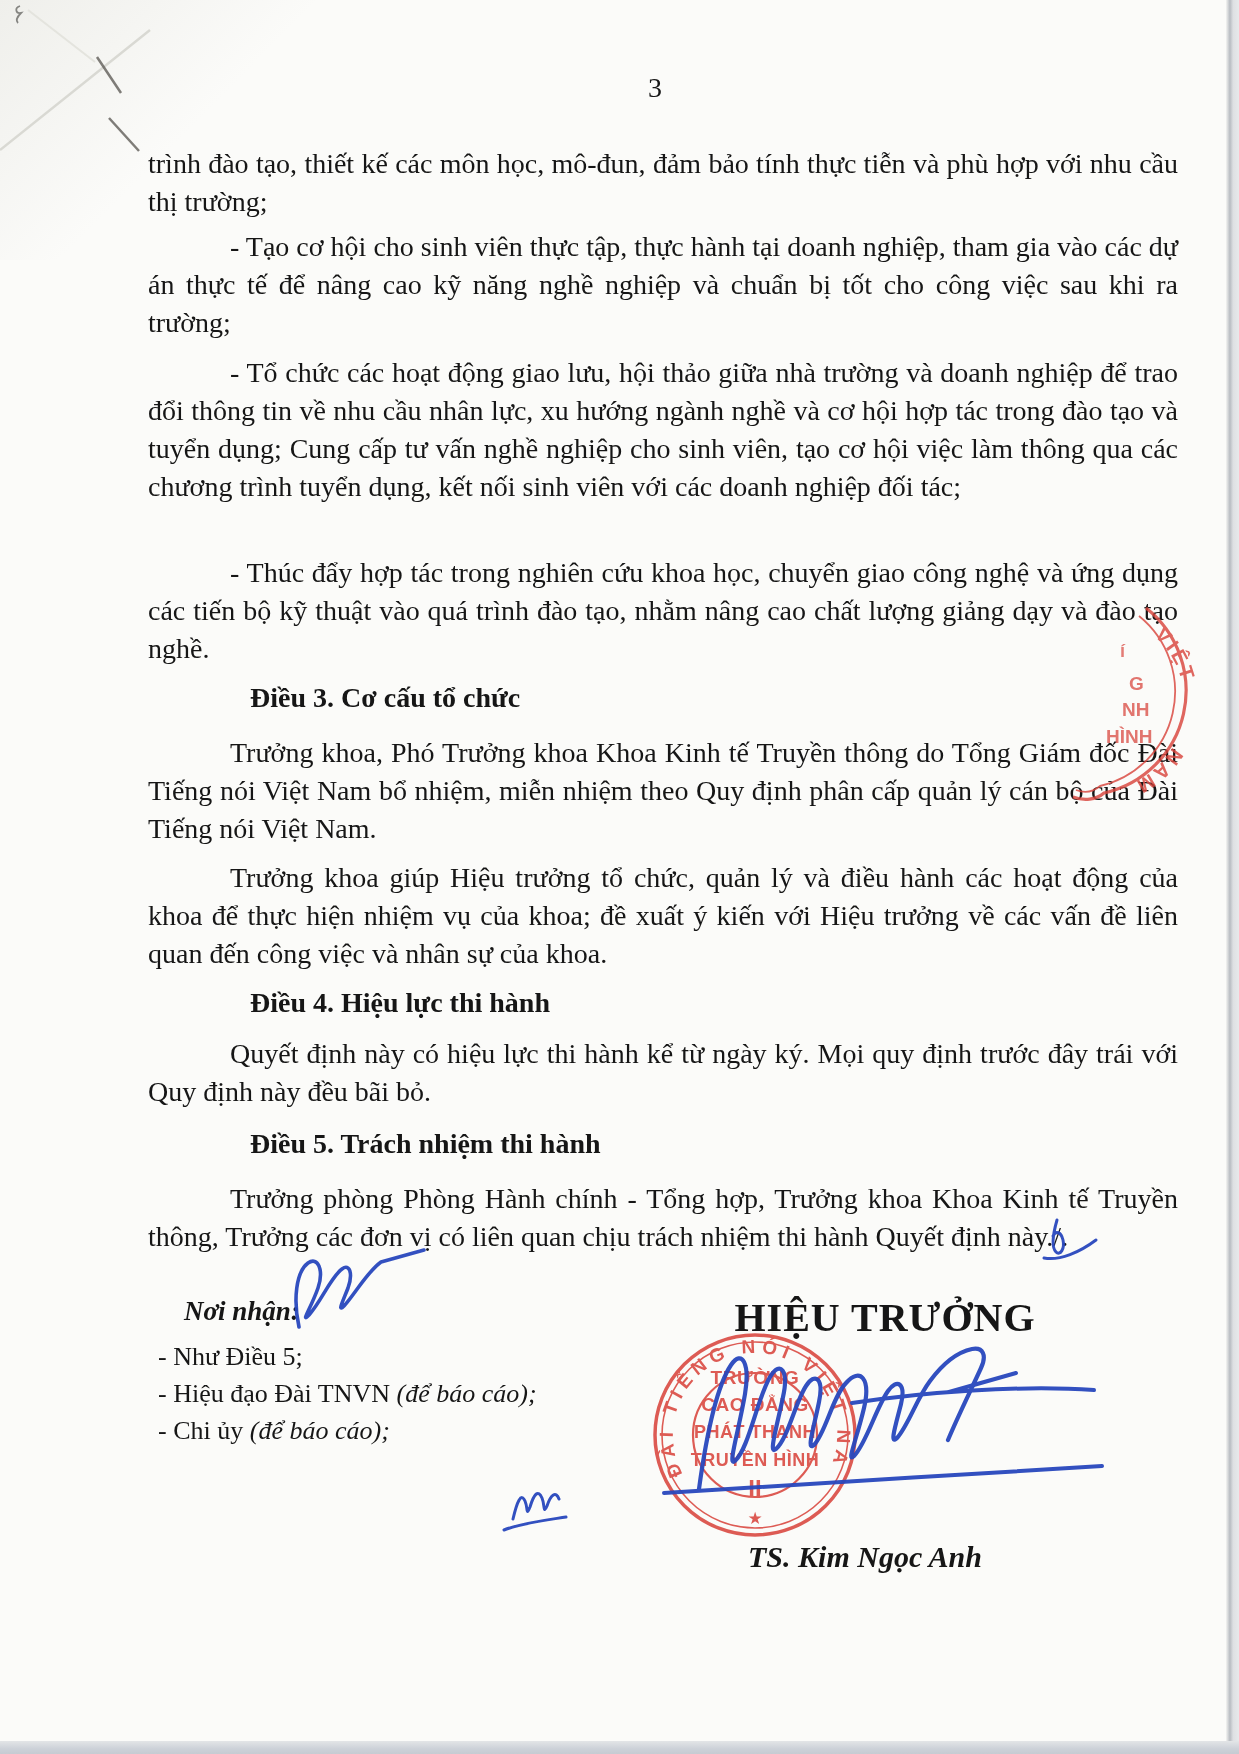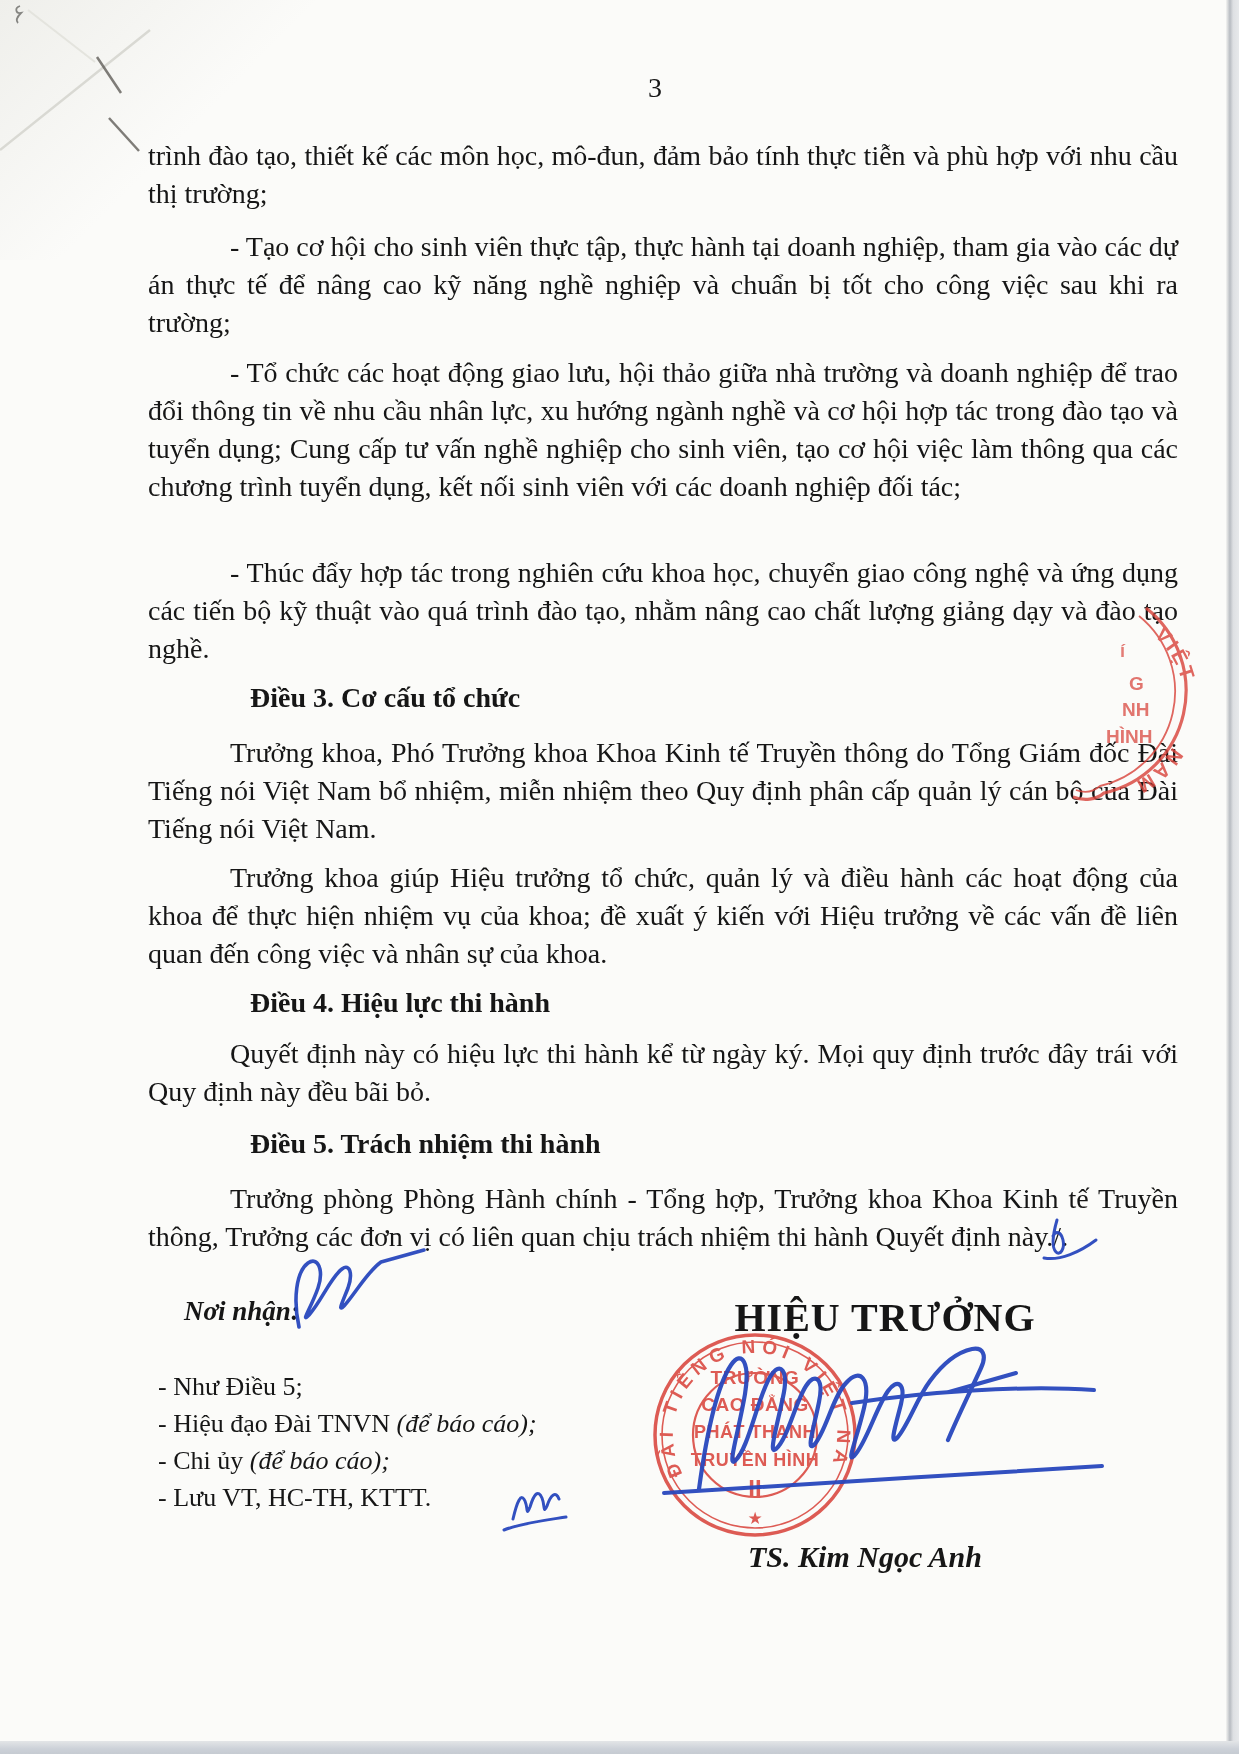--- a/index.html
+++ b/index.html
@@ -8,27 +8,27 @@
   .paper-shade-topleft{position:absolute;left:0;top:0;width:320px;height:260px;
        background:linear-gradient(135deg,#efefeb 0%,rgba(251,251,249,0) 55%);}
   .scan-edge-right{position:absolute;top:0;left:1226px;width:13px;height:1754px;
        background:linear-gradient(to right,#f4f4f2 0%,#b7bbc1 30%,#dee0e3 55%,#e7e9eb 100%);}
   .scan-edge-bottom{position:absolute;left:0;top:1741px;width:1239px;height:13px;
        background:linear-gradient(to bottom,#e3e5e7 0%,#ccd1d8 60%,#c6cbd2 100%);}
   .pagenum{position:absolute;left:605px;top:72px;width:100px;text-align:center;
        font-size:28px;}
   .para{position:absolute;left:148px;width:1030px;font-size:28px;line-height:38px;
        text-align:justify;text-indent:82px;}
-  .para.cont{text-indent:0;}
+  .para.cont{text-indent:0;margin-top:8px;}
   .head{position:absolute;left:230px;width:948px;font-size:28px;line-height:38px;
        font-weight:bold;text-align:left;margin-left:20px;}
   .recip-label{position:absolute;left:184px;top:1296px;font-size:27px;font-weight:bold;
        font-style:italic;}
   .recip-list{position:absolute;left:158px;top:1338px;width:470px;font-size:26px;
-       line-height:37px;margin-top:30px;}
+       line-height:37px;}
   .recip-list .note{font-style:italic;}
   .sig-title{position:absolute;left:680px;top:1294px;width:410px;text-align:center;
        font-size:40px;font-weight:bold;letter-spacing:1px;}
   .sig-name{position:absolute;left:660px;top:1540px;width:410px;text-align:center;
        font-size:30px;font-weight:bold;font-style:italic;}
   svg.overlay{position:absolute;left:0;top:0;pointer-events:none;}
   .stamp-red{stroke:#d9463e;fill:none;}
   .stamp-red-text{fill:#d9463e;font-family:"Liberation Sans",sans-serif;font-weight:bold;}
   .ink{stroke:#2847bd;fill:none;stroke-linecap:round;stroke-linejoin:round;}
 </style>
@@ -49,21 +49,20 @@
 <div class="head" style="top:984px">Điều 4. Hiệu lực thi hành</div>
 <div class="para" style="top:1035px">Quyết định này có hiệu lực thi hành kể từ ngày ký. Mọi quy định trước đây trái với Quy định này đều bãi bỏ.</div>
 <div class="head" style="top:1125px">Điều 5. Trách nhiệm thi hành</div>
 <div class="para" style="top:1180px">Trưởng phòng Phòng Hành chính - Tổng hợp, Trưởng khoa Khoa Kinh tế Truyền thông, Trưởng các đơn vị có liên quan chịu trách nhiệm thi hành Quyết định này./.</div>
 
 <div class="recip-label">Nơi nhận:</div>
 <div class="recip-list">
   <div><span>- Như Điều 5;</span><span class="note"></span></div>
   <div><span>- Hiệu đạo Đài TNVN </span><span class="note">(để báo cáo);</span></div>
   <div><span>- Chi ủy </span><span class="note">(để báo cáo);</span></div>
-  <div><span>- Lưu VT, HC-TH, KTTT.</span><span class="note"></span></div>
 </div>
 
 <div class="sig-title">HIỆU TRƯỞNG</div>
 <div class="sig-name">TS. Kim Ngọc Anh</div>
 
 <svg class="overlay" width="1239" height="1754" viewBox="0 0 1239 1754">
   <defs>
     <path id="ringPath" d="M 684 1476 A 82 82 0 1 1 826 1476"></path>
     <path id="ghostRing" d="M 1149 632 A 88 88 0 0 1 1113 789"></path>
   </defs>

